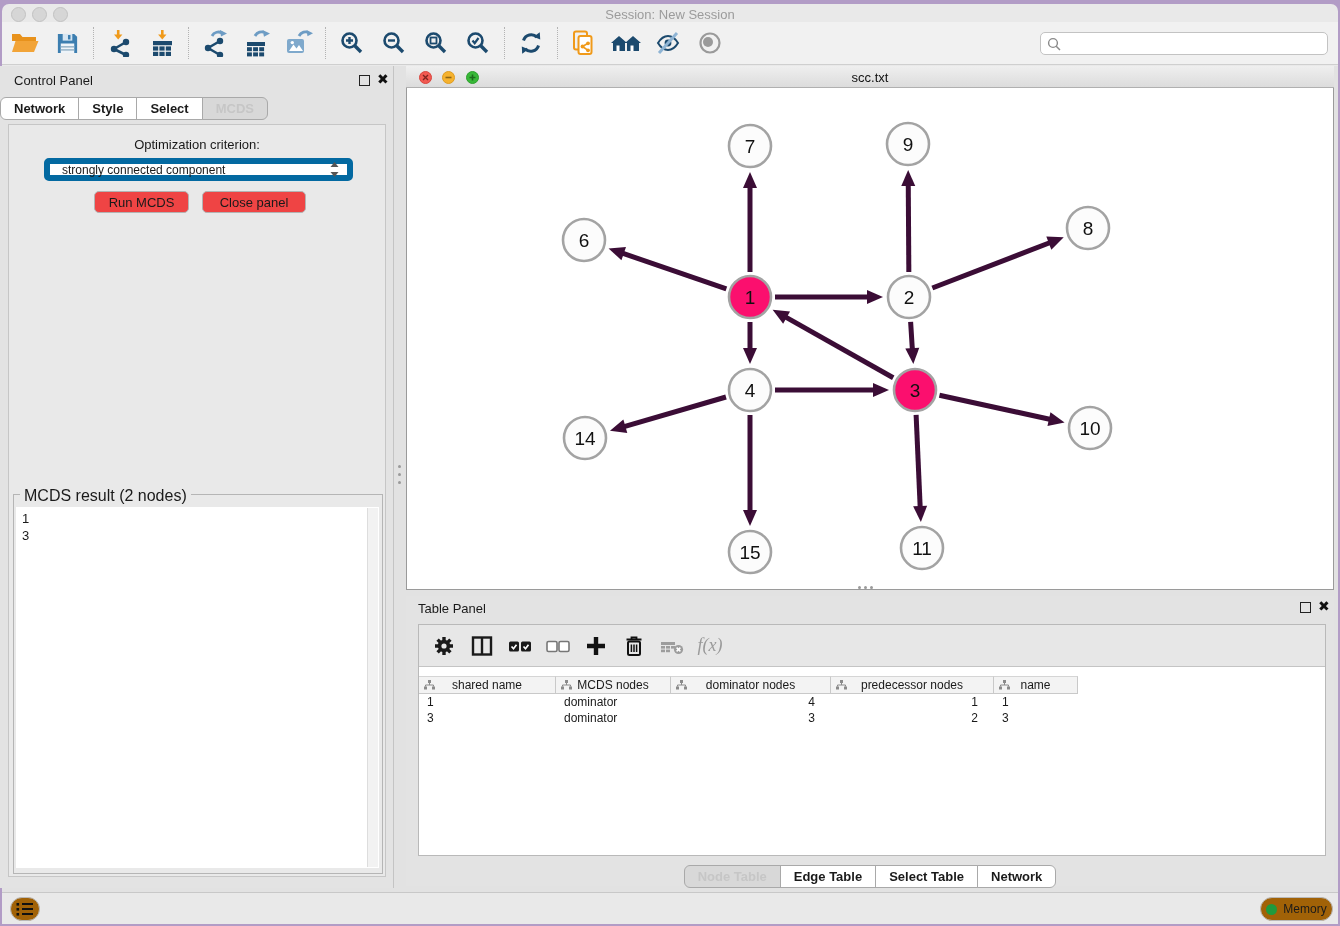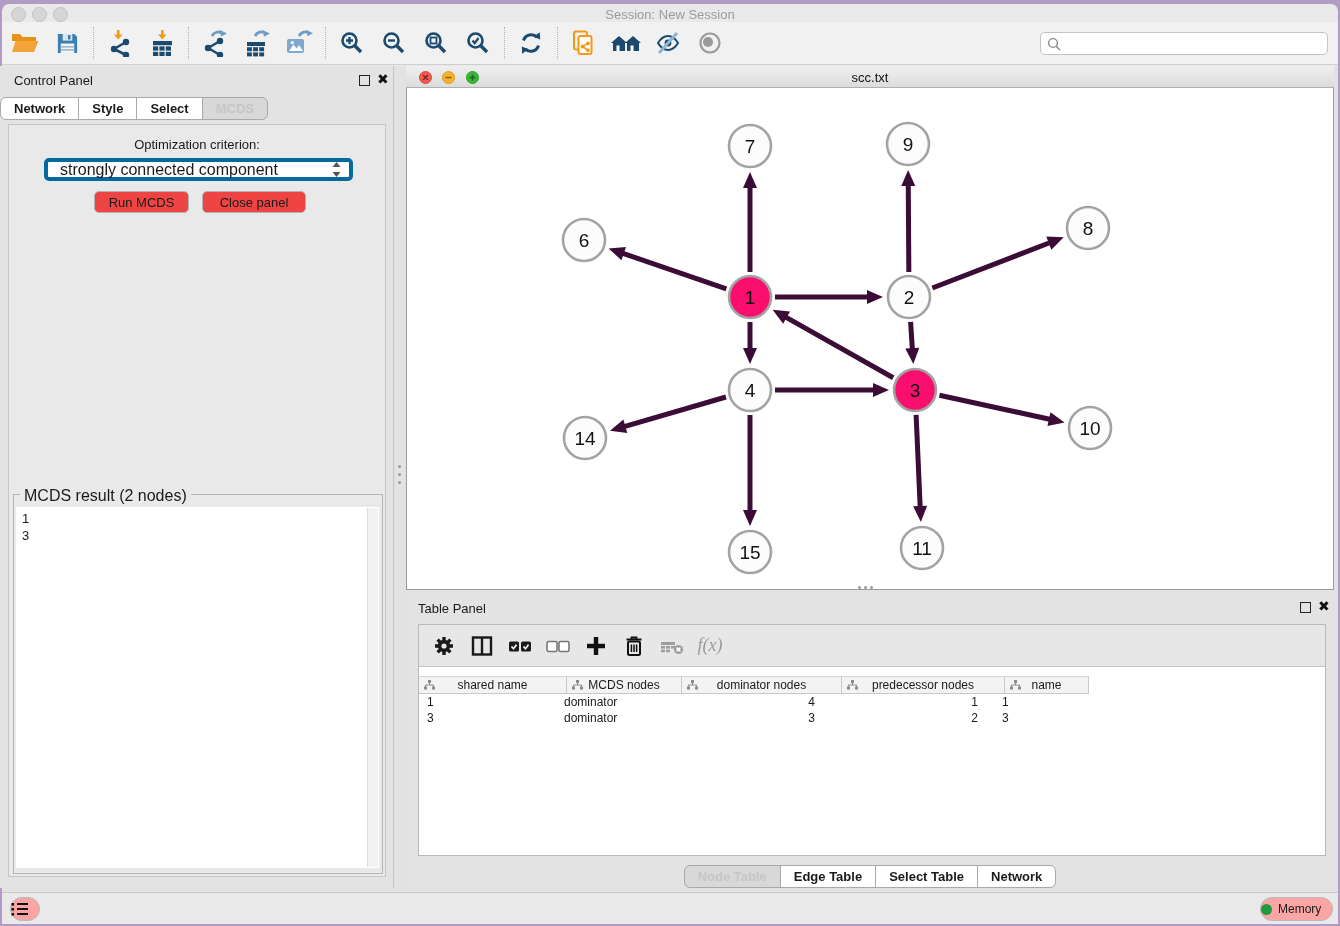--- a/index.html
+++ b/index.html
@@ -28,22 +28,22 @@
   .winbtn{width:11px;height:11px;border:1.5px solid #222;display:inline-block;box-sizing:border-box;}
   .xglyph{font-size:14px;font-weight:bold;color:#111;line-height:11px;}
   .cp-tabs{left:0;top:97px;width:394px;display:flex;justify-content:flex-start;}
   .seg{height:21px;line-height:21px;padding:0 13px;background:#fff;border:1px solid #a9a9a9;margin-left:-1px;
        font-size:13px;font-weight:bold;cursor:default;}
   .seg:first-child{border-radius:6px 0 0 6px;margin-left:0;}
   .seg:last-child{border-radius:0 6px 6px 0;}
   .seg.sel{background:#d8d8d8;color:#c6c6c6;}
   .innerpanel{left:8px;top:124px;width:378px;height:753px;background:#e9e9e9;border:1px solid #c6c6c6;box-sizing:border-box;}
   .optlabel{left:0;top:137px;width:394px;text-align:center;font-size:13px;}
-  .selectbox{left:44px;top:158px;width:309px;height:23px;background:#fff;border:4px solid #0369a1;border-radius:5px;
-             display:flex;align-items:center;box-sizing:border-box;padding:0 8px 0 12px;font-size:16px;}
+  .selectbox{left:44px;top:158px;width:309px;height:23px;background:#fff;border:6px solid #0369a1;border-radius:5px;
+             display:flex;align-items:center;box-sizing:border-box;padding:0 8px 0 12px;font-size:12px;}
   .btn{height:22px;background:#ef4444;border:1px solid #b3b3b3;border-radius:5px;font-size:13px;
        display:flex;align-items:center;justify-content:center;box-sizing:border-box;}
   .groupbox{left:13px;top:494px;width:370px;height:380px;border:1px solid #b5b5b5;box-sizing:border-box;}
   .grouplabel{left:20px;top:487px;background:#e9e9e9;padding:0 4px;font-size:16px;}
   .resultarea{left:16px;top:507px;width:363px;height:361px;background:#fff;font-size:13px;line-height:17px;
               padding:3px 0 0 6px;box-sizing:border-box;white-space:pre;}
   .scrolltrack{left:367px;top:508px;width:11px;height:359px;background:#f2f2f2;border-left:1px solid #ddd;box-sizing:border-box;}
   .splitdots span{display:block;width:3px;height:3px;border-radius:50%;background:#9a9a9a;margin:5px 0;}
   
   .netwin{left:406px;top:66px;width:928px;height:524px;border:1px solid #9a9a9a;box-sizing:border-box;background:#fff;}
@@ -62,21 +62,21 @@
   .th{position:relative;background:#f3f3f3;border-right:1px solid #c9c9c9;border-top:1px solid #d5d5d5;border-bottom:1px solid #c9c9c9;
       box-sizing:border-box;font-size:12px;display:flex;align-items:center;justify-content:center;}
   .th svg{position:absolute;left:5px;}
   .trow{left:419px;height:16px;display:flex;font-size:12px;}
   .td{box-sizing:border-box;display:flex;align-items:center;}
   .td.left{justify-content:flex-start;padding-left:8px;}
   .td.right{justify-content:flex-end;padding-right:16px;}
   .btabs{left:406px;top:865px;width:928px;display:flex;justify-content:center;}
   
   .statusbar{left:2px;top:892px;width:1336px;height:31px;background:#e9e9e9;border-top:1px solid #c8c8c8;box-sizing:border-box;}
-  .sbtn{background:#fca5a5;border:1px solid #b9b9b9;border-radius:12px;display:flex;align-items:center;justify-content:flex-start;box-sizing:border-box;}
+  .sbtn{background:#a16207;border:1px solid #b9b9b9;border-radius:12px;display:flex;align-items:center;justify-content:center;box-sizing:border-box;}
   .memdot{width:11px;height:11px;border-radius:50%;background:#1f9a3d;margin-right:6px;}
   .memlabel{font-size:12px;}
 </style>
 </head>
 <body>
 
 <div class="a win"></div>
 
 <div class="a titlebar">
   <div style="position:absolute;left:9px;top:3px;">
@@ -426,21 +426,21 @@
         <circle cx="19.5" cy="15.5" r="4.6" fill="#9d9d9d"></circle>
         <path d="M17.6 13.6l3.8 3.8M21.4 13.6l-3.8 3.8" stroke="#fff" stroke-width="1.5"></path>
       </svg>
   </div>
   <div class="ttico">
     <span class="fx">f(x)</span>
   </div>
 </div>
 
 <div class="a thead">
-    <div class="th" style="width: 148px; text-align: center;">
+    <div class="th" style="width: 137px; text-align: center;">
       <svg width="11" height="10" viewBox="0 0 11 10">
         <g fill="#8a8a8a">
           <rect x="4" y="0" width="3" height="3"></rect>
           <rect x="0" y="6.5" width="3" height="3"></rect>
           <rect x="8" y="6.5" width="3" height="3"></rect>
         </g>
         <path d="M5.5 3v2M1.5 6.5V5h8v1.5" stroke="#8a8a8a" fill="none"></path>
       </svg>
       <span>shared name</span>
     </div>

